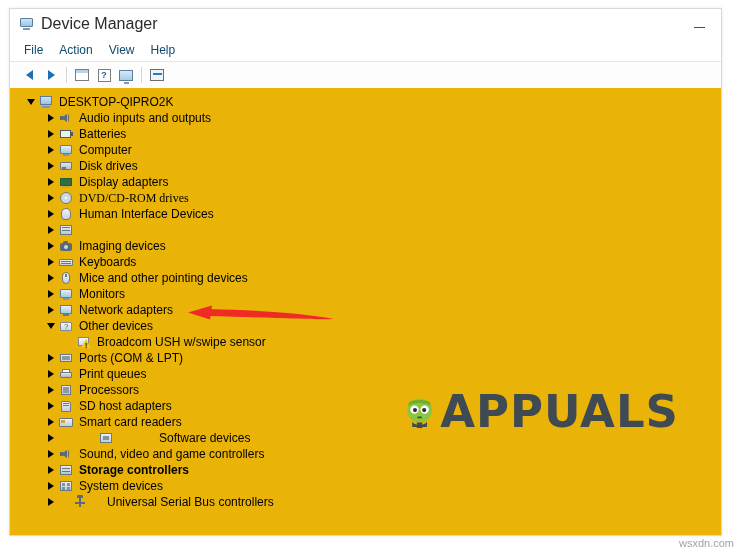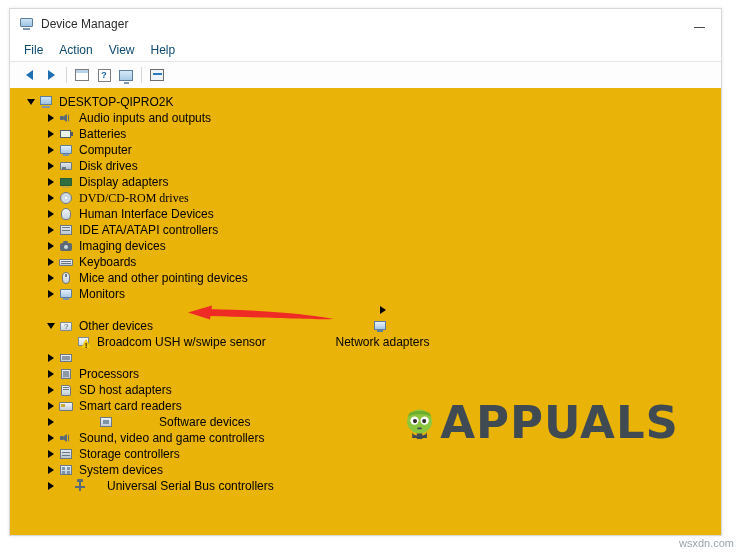--- a/index.html
+++ b/index.html
@@ -40,21 +40,21 @@
     position:absolute;left:1px;top:2px;width:13px;height:9px;
     background:linear-gradient(180deg,#cfe4f5,#9dc4e4);
     border:1px solid #5a7e9c;
     box-sizing:border-box;
     border-radius:1px;
   }
   .title-icon .base{
     position:absolute;left:4px;top:12px;width:7px;height:2px;background:#7f98ad;
   }
   .title-text{
-    font-size:12px;color:#2b2b2b;
+    font-size:16px;color:#2b2b2b;
     white-space:nowrap;
   }
   .win-controls{
     position:absolute;right:0;top:0;height:30px;display:flex;align-items:flex-start;
   }
   .min-btn{
     width:44px;height:30px;
     display:flex;align-items:center;justify-content:center;
   }
   .min-btn i{
@@ -229,21 +229,21 @@
   
   .red-arrow{
     position:absolute;
     left:176px;top:296px;
     width:150px;height:22px;
     pointer-events:none;
   }
   
   .wm{
     position:absolute;
-    left:393px;top:375px;
+    left:393px;top:364px;
     width:276px;height:76px;
     display:flex;align-items:center;
   }
   .wm-text{
     font-family:"DejaVu Sans", sans-serif;
     font-weight:bold;
     font-size:45px;
     letter-spacing:1px;
     color:#3f4a52;
     line-height:1;
@@ -394,21 +394,20 @@
     </div>
 
     <div class="node" style="padding-left:34px;">
       <div class="chev">
           <span></span>
         </div>
       <div class="ico ic-ide">
           <div class="b"></div>
           <div class="l"></div>
         </div>
-      <div class="lbl">IDE ATA/ATAPI controllers</div>
     </div>
 
     <div class="node" style="padding-left:34px;">
       <div class="chev">
           <span></span>
         </div>
       <div class="ico ic-cam">
           <div class="t"></div>
           <div class="b"></div>
           <div class="l"></div>
@@ -442,21 +441,21 @@
       <div class="chev">
           <span></span>
         </div>
       <div class="ico ic-mon">
           <div class="b"></div>
           <div class="f"></div>
         </div>
       <div class="lbl">Monitors</div>
     </div>
 
-    <div class="node" style="padding-left:34px;flex-direction:column;">
+    <div class="node" style="padding-left:34px;">
       <div class="chev">
           <span></span>
         </div>
       <div class="ico ic-net">
           <div class="b"></div>
           <div class="p"></div>
         </div>
       <div class="lbl">Network adapters</div>
     </div>
 
@@ -481,22 +480,33 @@
     </div>
 
     <div class="node" style="padding-left:34px;">
       <div class="chev">
           <span></span>
         </div>
       <div class="ico ic-port">
           <div class="b"></div>
           <div class="c"></div>
         </div>
-    </div>
-
+      <div class="lbl">Ports (COM &amp; LPT)</div>
+    </div>
+
+    <div class="node" style="padding-left:34px;">
+      <div class="chev">
+          <span></span>
+        </div>
+      <div class="ico ic-print">
+          <div class="p"></div>
+          <div class="b"></div>
+        </div>
+      <div class="lbl">Print queues</div>
+    </div>
 
     <div class="node" style="padding-left:34px;">
       <div class="chev">
           <span></span>
         </div>
       <div class="ico ic-cpu">
           <div class="b"></div>
           <div class="i"></div>
         </div>
       <div class="lbl">Processors</div>
@@ -540,21 +550,21 @@
           <span></span>
         </div>
       <div class="ico ic-audio">
           <div class="bx"></div>
           <div class="cone"></div>
           <div class="w1"></div>
         </div>
       <div class="lbl">Sound, video and game controllers</div>
     </div>
 
-    <div class="node" style="padding-left:34px;">
+    <div class="node" style="padding-left:34px;font-weight:bold;">
       <div class="chev">
           <span></span>
         </div>
       <div class="ico ic-stor">
           <div class="b"></div>
           <div class="l"></div>
         </div>
       <div class="lbl">Storage controllers</div>
     </div>
 

